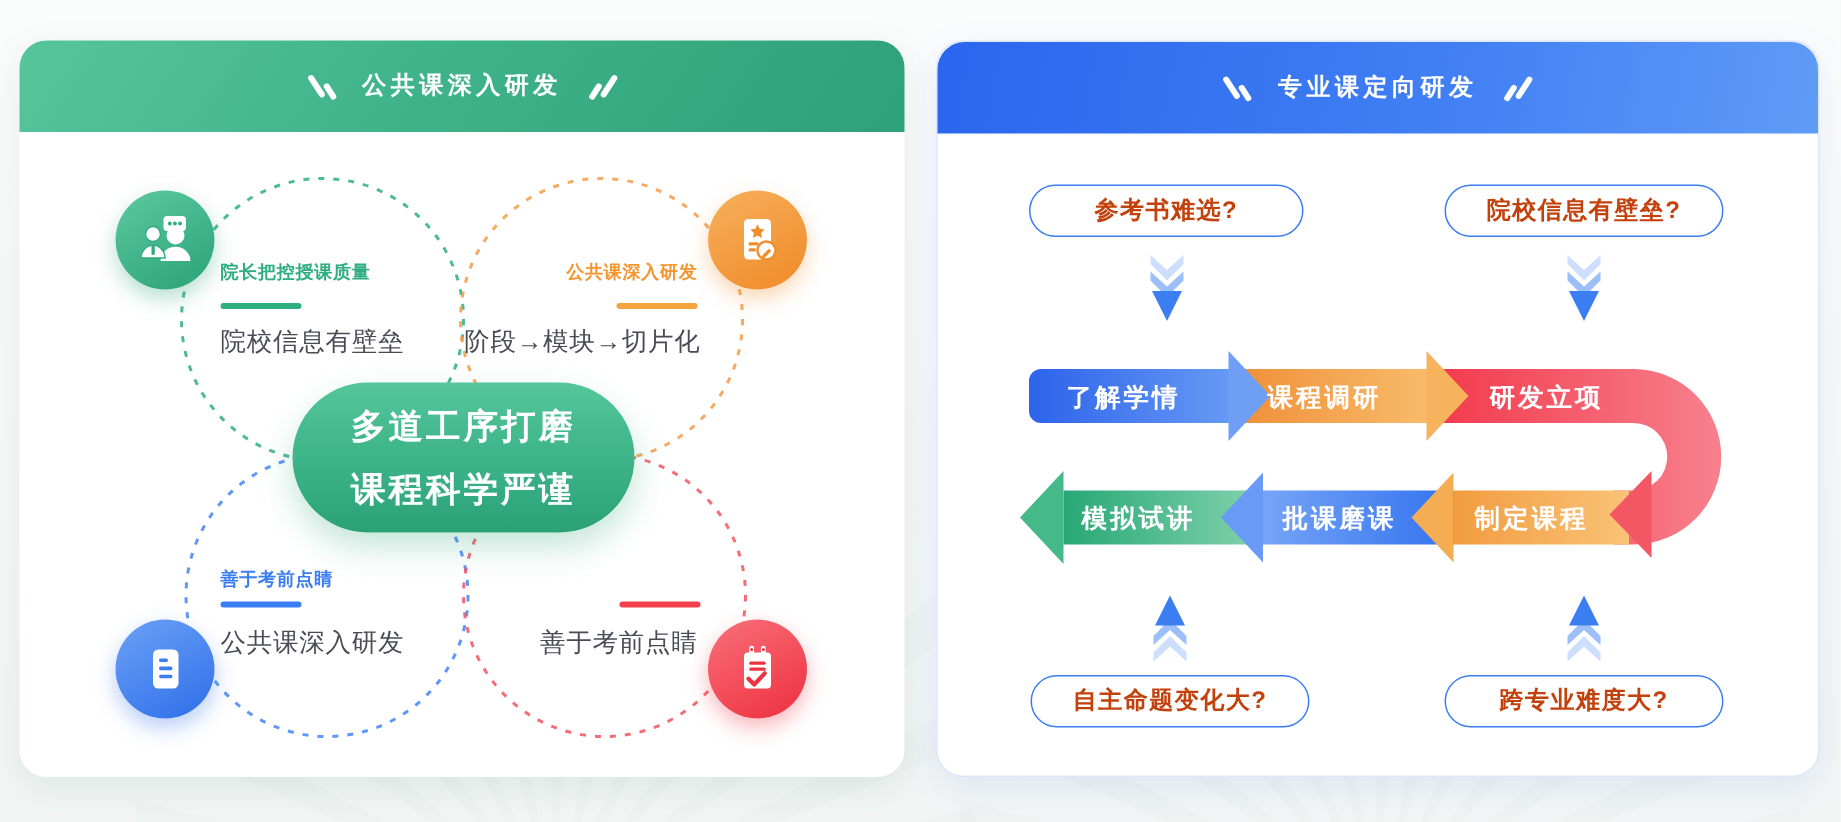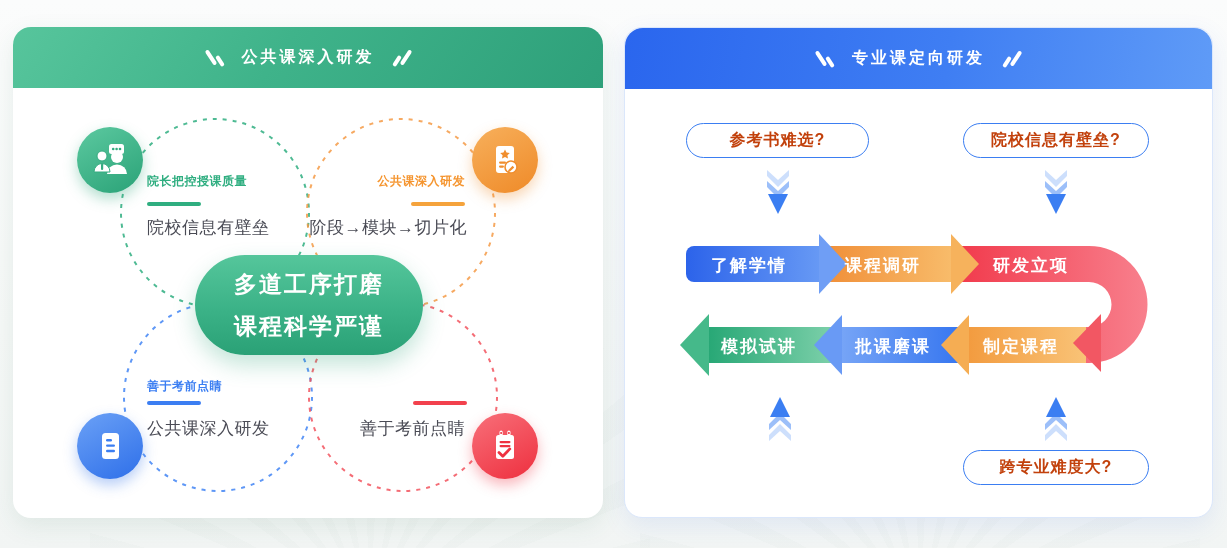--- a/index.html
+++ b/index.html
@@ -163,20 +163,21 @@
         </span>
       <span class="hdr-title">专业课定向研发</span>
       <span class="qm qmr">
           <i></i>
           <i></i>
         </span>
     </div>
 
     <div class="bubble" style="left:61px; top:95px; width:183px;">参考书难选?</div>
     <div class="bubble" style="left:338px; top:95px; width:186px;">院校信息有壁垒?</div>
+    <div class="bubble" style="left:62px; top:422px; width:186px;">自主命题变化大?</div>
     <div class="bubble" style="left:338px; top:422px; width:186px;">跨专业难度大?</div>
 
     <svg class="chev" style="left:139px; top:140px;" viewBox="0 0 28 48">
       <polygon points="3,2 14,12 25,2 25,8 14,19 3,8" fill="#4a8bf4" opacity=".28"></polygon>
       <polygon points="3,13 14,23 25,13 25,19 14,30 3,19" fill="#4a8bf4" opacity=".55"></polygon>
       <polygon points="4,26 24,26 14,46" fill="#3b7ef2"></polygon>
     </svg>
     <svg class="chev" style="left:417px; top:140px;" viewBox="0 0 28 48">
       <polygon points="3,2 14,12 25,2 25,8 14,19 3,8" fill="#4a8bf4" opacity=".28"></polygon>
       <polygon points="3,13 14,23 25,13 25,19 14,30 3,19" fill="#4a8bf4" opacity=".55"></polygon>

